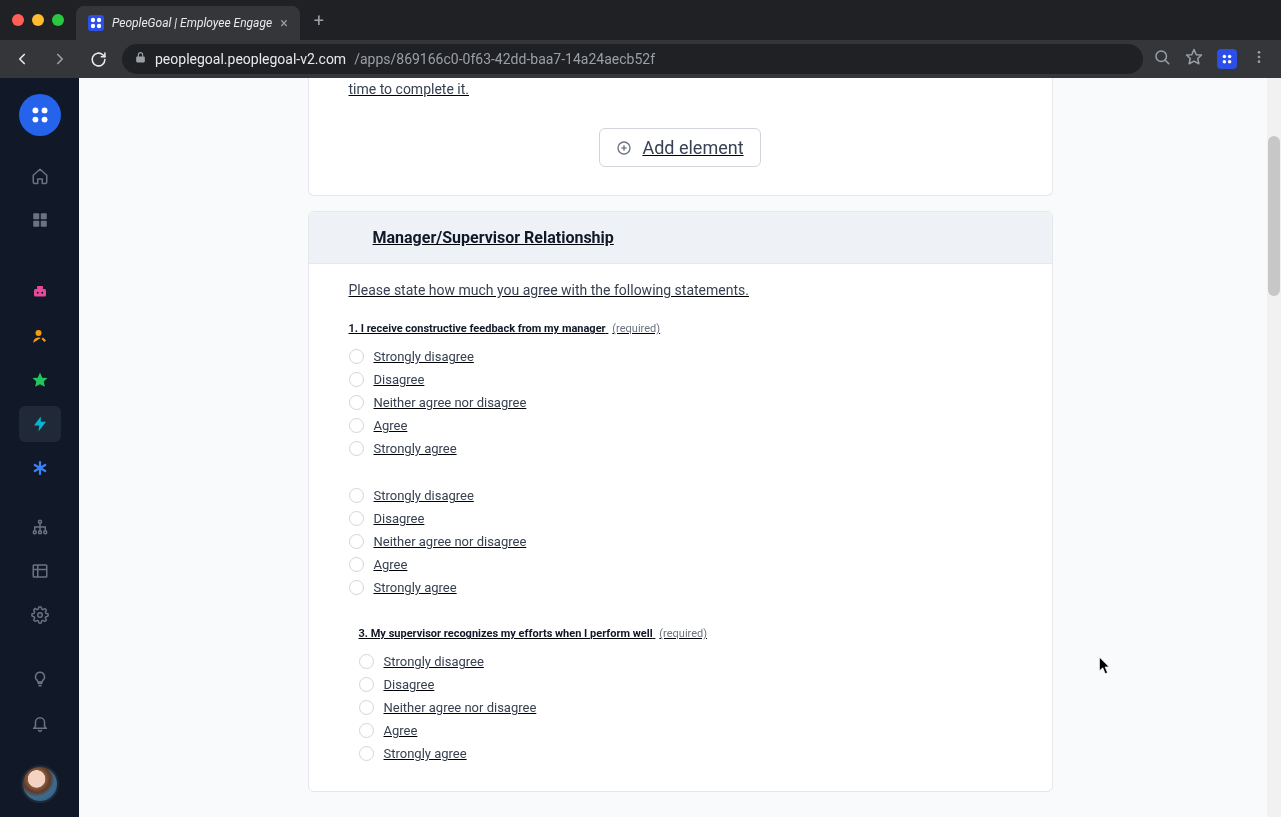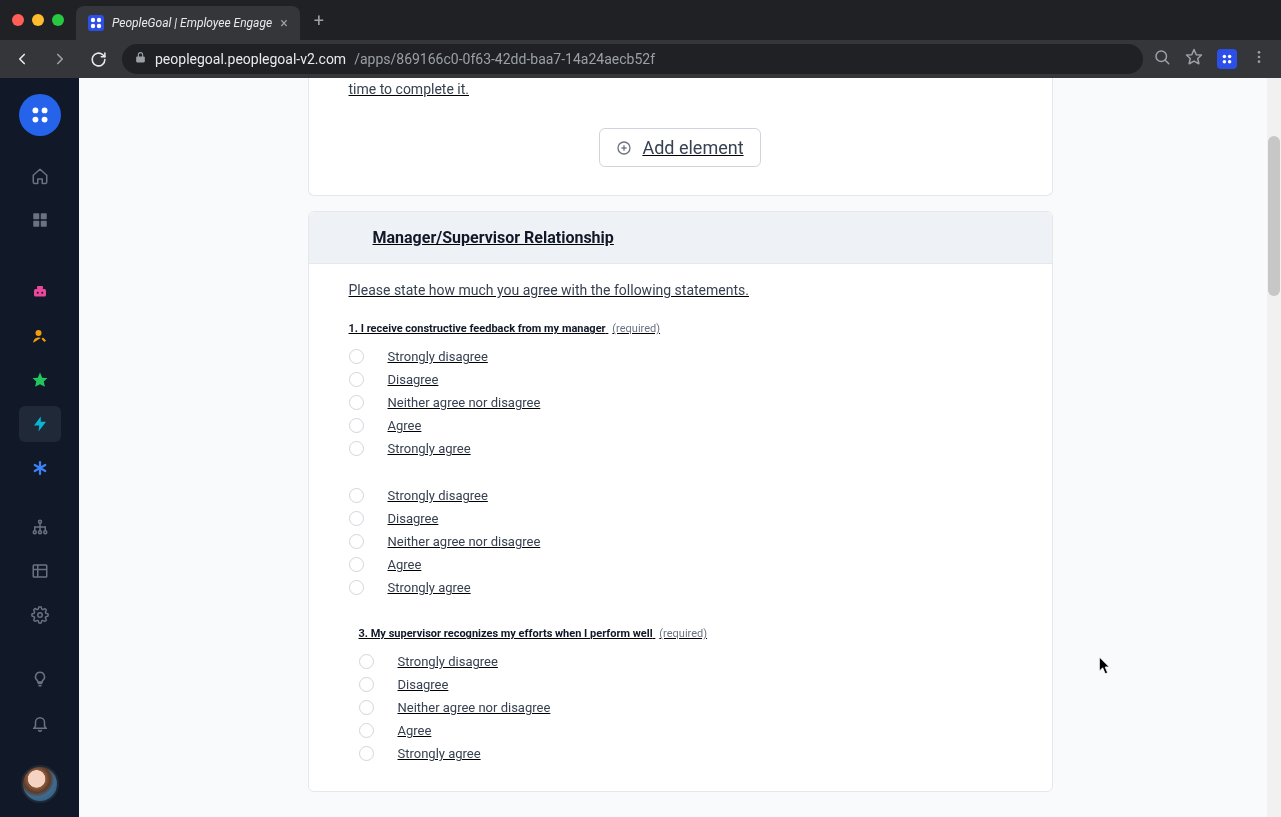--- a/index.html
+++ b/index.html
@@ -55,21 +55,21 @@
   .card { background:#fff; border:1px solid #e5e7eb; border-radius:6px; margin-bottom:15px;}
   .card-header { background:#eef2f7; padding: 16px 64px; border-top-left-radius:6px; border-top-right-radius:6px; border-bottom:1px solid #e5e7eb; font-weight:700; font-size:16px; color:#111827;}
   .card-body { padding: 18px 40px 30px 40px; }
   .section-desc { color:#374151; font-size:14px; margin-bottom:24px; }
 
   .question { margin-bottom: 32px; }
   .question:last-child { margin-bottom: 0; margin-left: 10px; }
   .q-title { font-size:11px; font-weight:700; color:#111827; margin-bottom:14px; }
   .q-title .req { font-weight:400; color:#6b7280; margin-left:4px;}
   .options { display:flex; flex-direction:column; gap:8px; }
-  .option { display:flex; align-items:center; gap:24px; font-size:13px; color:#374151; cursor:pointer; }
+  .option { display:flex; align-items:center; gap:10px; font-size:13px; color:#374151; cursor:pointer; }
   .radio { width:15px; height:15px; border:1.5px solid #d1d5db; border-radius:50%; background:#fff; flex-shrink:0;}
 
   
   .scrollbar-track { position:absolute; right:0; top:0; width:14px; height:100%; background:#f1f1f1; }
   .scrollbar-thumb { position:absolute; right:1px; width:12px; background:#c7c7c7; border-radius:6px; top:58px; height:160px;}
 
   
   .cursor { position:absolute; left:1099px; top:579px; width:14px; height:20px; pointer-events:none; z-index:999;}
 </style>
 </head>

